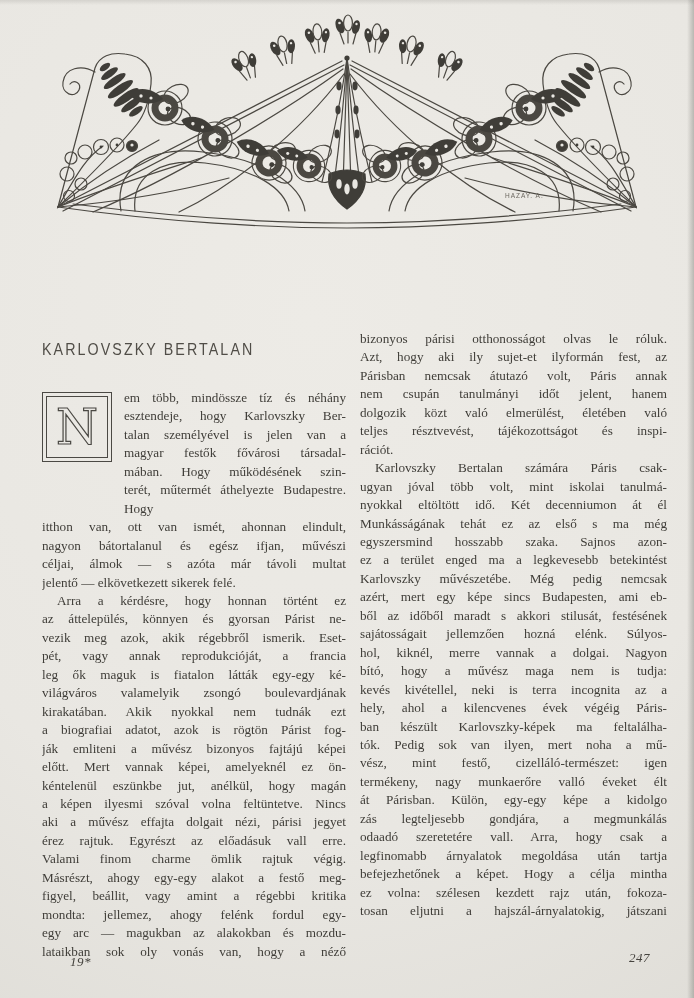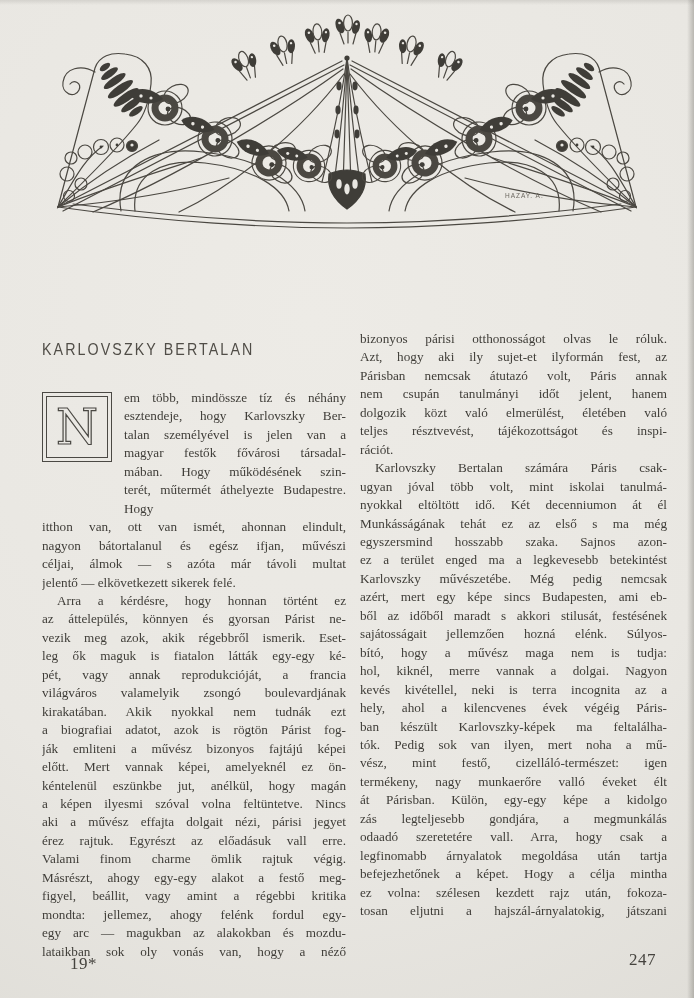--- a/index.html
+++ b/index.html
@@ -31,21 +31,21 @@
   .ln{text-align:justify; text-align-last:justify; overflow:hidden;}
   .ln.end{text-align-last:left;}
   .ln.ind{text-indent:15px;}
 
   .dropcap{float:left; width:62px; height:62px; margin:3px 12px 24px 0;
     border:1.6px solid #4b4944; padding:3px; background:transparent;}
   .dc-inner{width:100%; height:100%; border:1.3px solid #4b4944; box-sizing:border-box;
     display:flex; align-items:center; justify-content:center;}
   .dc-inner svg{display:block;}
 
-  .pn{position:absolute; font-size:17px; color:#45433e; letter-spacing:.5px;}
+  .pn{position:absolute; font-size:13px; color:#45433e; letter-spacing:.5px;font-style:italic;}
   .pn-left{left:70px; top:954px;}
   .pn-right{left:629px; top:950px;}
 </style>
 </head>
 <body>
 
 <div class="page">
 
   <div class="art-wrap">
     <svg viewBox="0 0 628 230">
@@ -178,22 +178,22 @@
       <div class="ln">magyar festők fővárosi társadal-</div>
       <div class="ln">mában. Hogy működésének szin-</div>
       <div class="ln">terét, műtermét áthelyezte Budapestre. Hogy</div>
       <div class="ln">itthon van, ott van ismét, ahonnan elindult,</div>
       <div class="ln">nagyon bátortalanul és egész ifjan, művészi</div>
       <div class="ln">céljai, álmok — s azóta már távoli multat</div>
       <div class="ln end">jelentő — elkövetkezett sikerek felé.</div>
       <div class="ln ind">Arra a kérdésre, hogy honnan történt ez</div>
       <div class="ln">az áttelepülés, könnyen és gyorsan Párist ne-</div>
       <div class="ln">vezik meg azok, akik régebbről ismerik. Eset-</div>
+      <div class="ln">pét, vagy annak reprodukcióját, a francia</div>
       <div class="ln">leg ők maguk is fiatalon látták egy-egy ké-</div>
-      <div class="ln">pét, vagy annak reprodukcióját, a francia</div>
       <div class="ln">világváros valamelyik zsongó boulevardjának</div>
       <div class="ln">kirakatában. Akik nyokkal nem tudnák ezt</div>
       <div class="ln">a biografiai adatot, azok is rögtön Párist fog-</div>
       <div class="ln">ják emliteni a művész bizonyos fajtájú képei</div>
       <div class="ln">előtt. Mert vannak képei, amelyeknél ez ön-</div>
       <div class="ln">kéntelenül eszünkbe jut, anélkül, hogy magán</div>
       <div class="ln">a képen ilyesmi szóval volna feltüntetve. Nincs</div>
       <div class="ln">aki a művész effajta dolgait nézi, párisi jegyet</div>
       <div class="ln">érez rajtuk. Egyrészt az előadásuk vall erre.</div>
       <div class="ln">Valami finom charme ömlik rajtuk végig.</div>
@@ -216,22 +216,22 @@
       <div class="ln ind">Karlovszky Bertalan számára Páris csak-</div>
       <div class="ln">ugyan jóval több volt, mint iskolai tanulmá-</div>
       <div class="ln">nyokkal eltöltött idő. Két decenniumon át él</div>
       <div class="ln">Munkásságának tehát ez az első s ma még</div>
       <div class="ln">egyszersmind hosszabb szaka. Sajnos azon-</div>
       <div class="ln">ez a terület enged ma a legkevesebb betekintést</div>
       <div class="ln">Karlovszky művészetébe. Még pedig nemcsak</div>
       <div class="ln">azért, mert egy képe sincs Budapesten, ami eb-</div>
       <div class="ln">ből az időből maradt s akkori stilusát, festésének</div>
       <div class="ln">sajátosságait jellemzően hozná elénk. Súlyos-</div>
+      <div class="ln">hol, kiknél, merre vannak a dolgai. Nagyon</div>
       <div class="ln">bító, hogy a művész maga nem is tudja:</div>
-      <div class="ln">hol, kiknél, merre vannak a dolgai. Nagyon</div>
       <div class="ln">kevés kivétellel, neki is terra incognita az a</div>
       <div class="ln">hely, ahol a kilencvenes évek végéig Páris-</div>
       <div class="ln">ban készült Karlovszky-képek ma feltalálha-</div>
       <div class="ln">tók. Pedig sok van ilyen, mert noha a mű-</div>
       <div class="ln">vész, mint festő, cizelláló-természet: igen</div>
       <div class="ln">termékeny, nagy munkaerőre valló éveket élt</div>
       <div class="ln">át Párisban. Külön, egy-egy képe a kidolgo</div>
       <div class="ln">zás legteljesebb gondjára, a megmunkálás</div>
       <div class="ln">odaadó szeretetére vall. Arra, hogy csak a</div>
       <div class="ln">legfinomabb árnyalatok megoldása után tartja</div>

